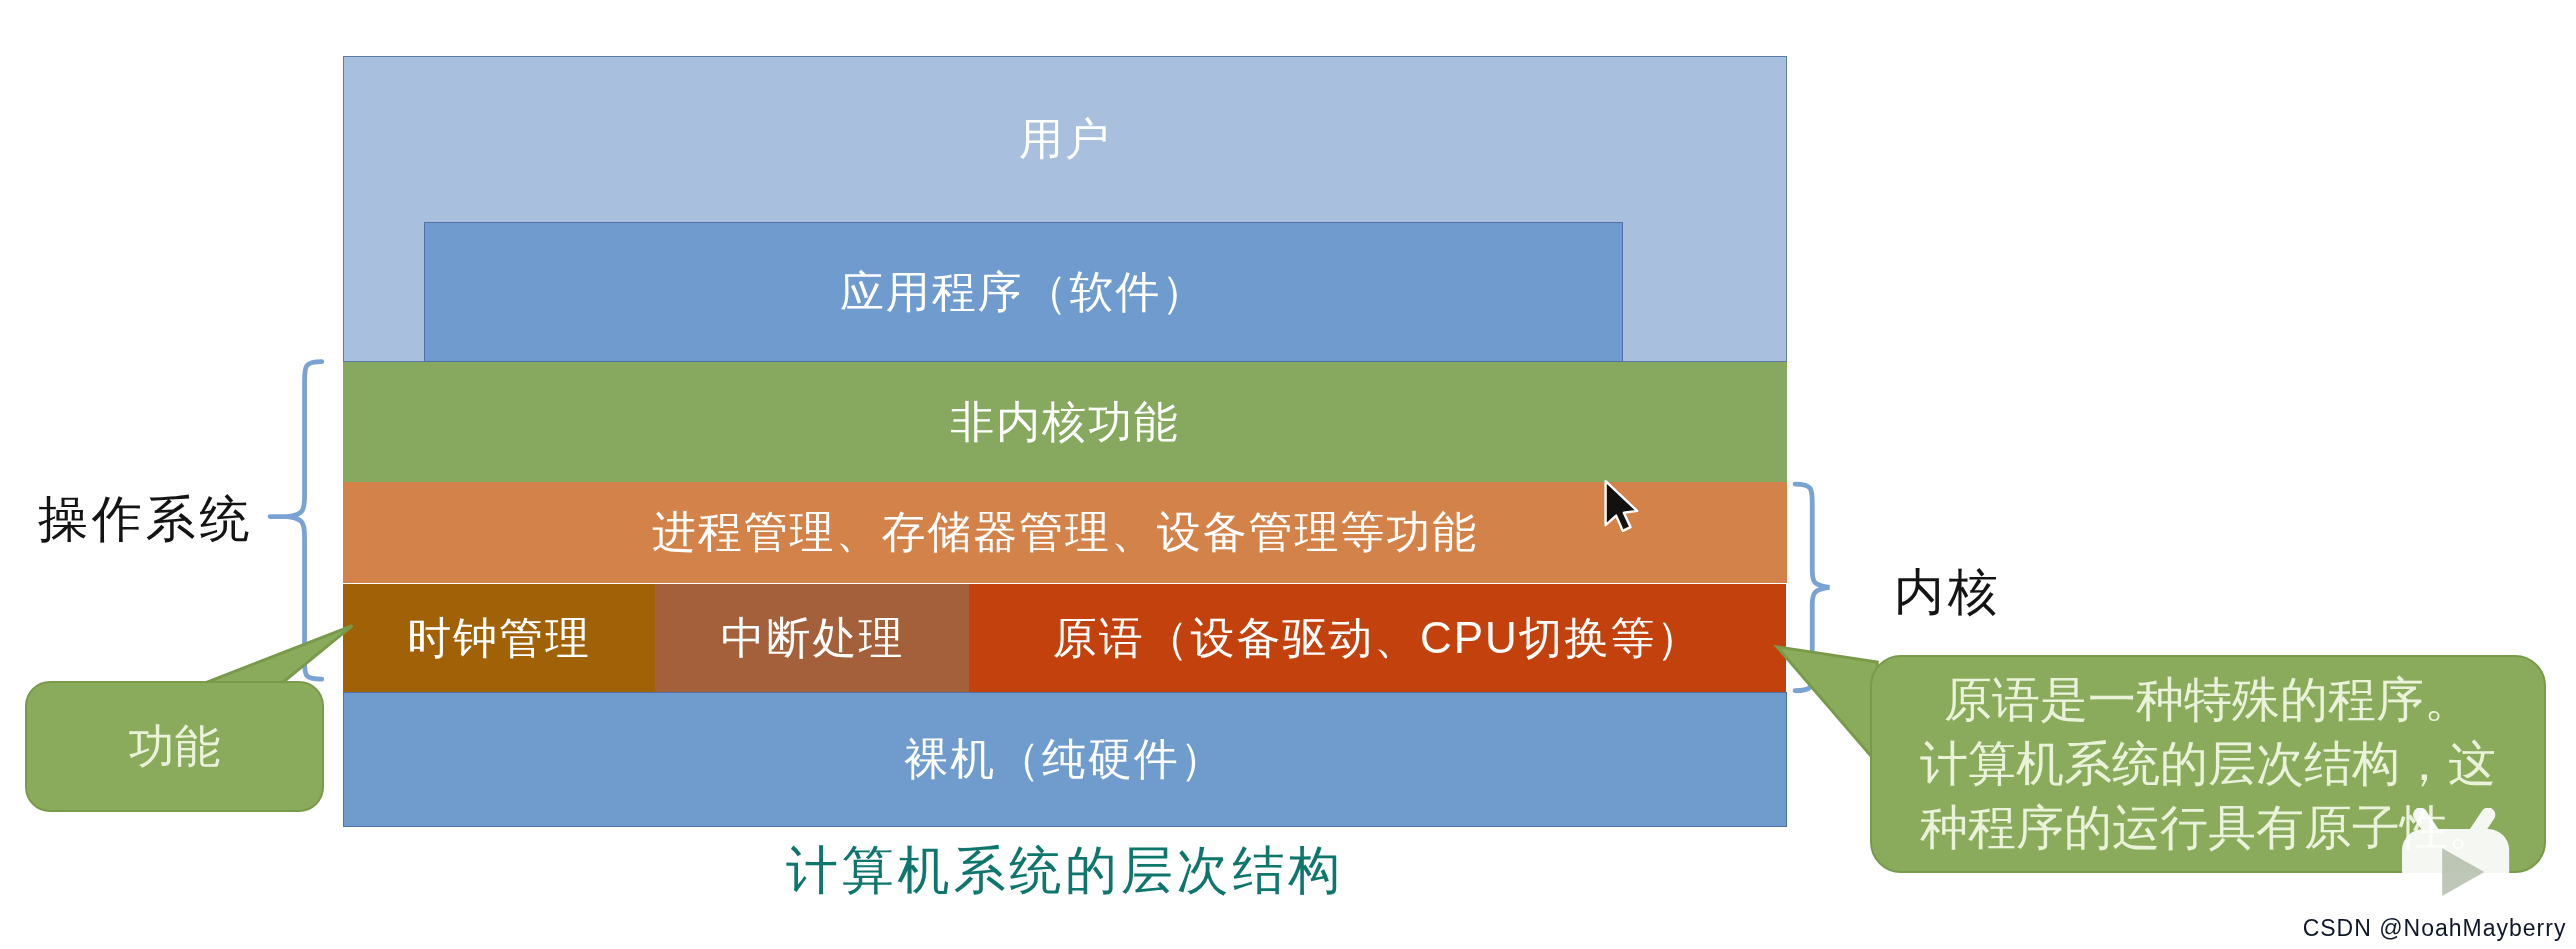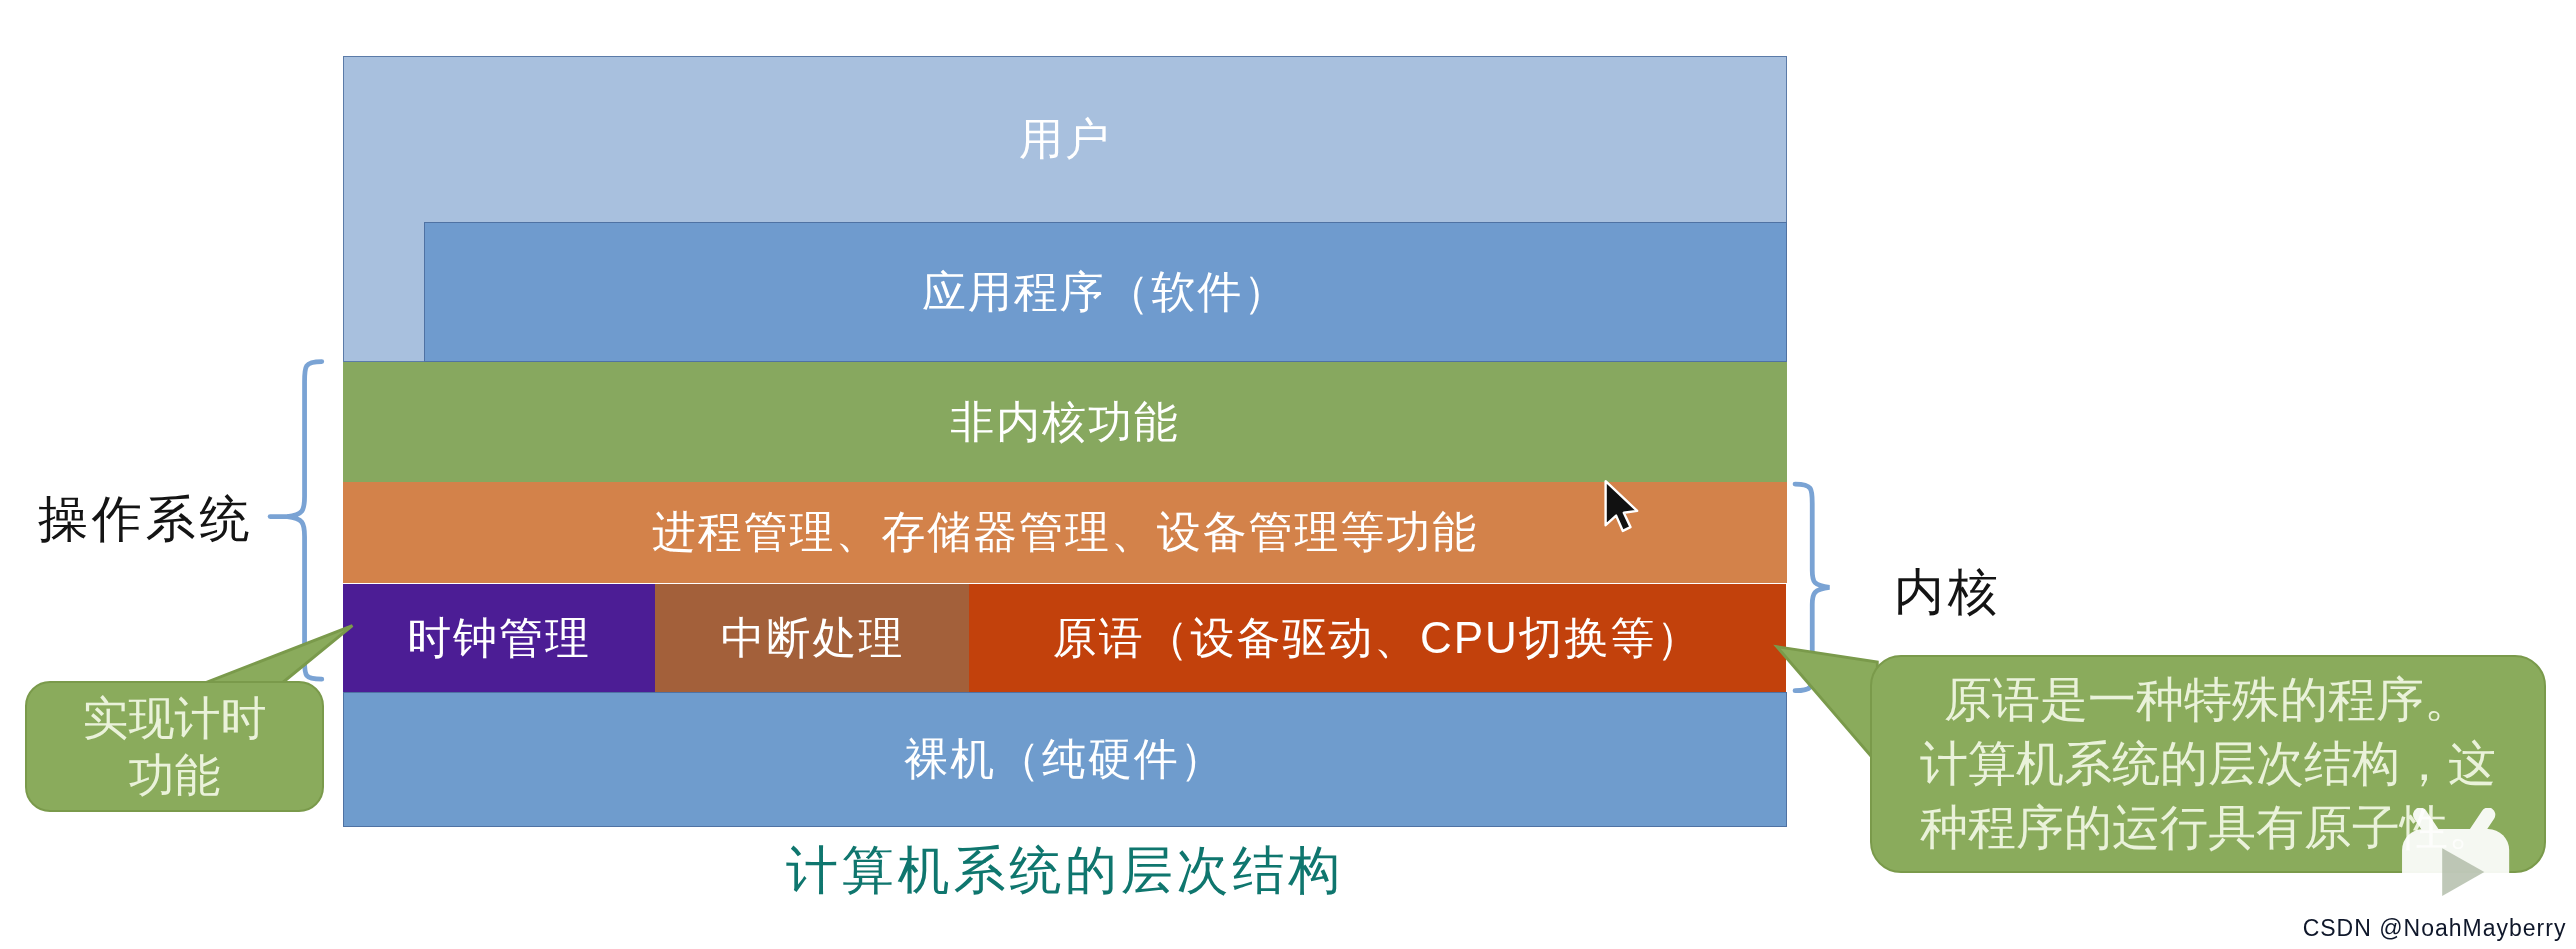--- a/index.html
+++ b/index.html
@@ -4,24 +4,24 @@
 <style>
   html,body{margin:0;padding:0;background:#ffffff;}
   body{font-family:"Liberation Sans",sans-serif;}
   #canvas{position:relative;width:2576px;height:949px;background:#ffffff;overflow:hidden;}
 
   .box{position:absolute;box-sizing:border-box;display:flex;align-items:center;justify-content:center;}
   .box .lbl{color:#ffffff;font-size:44px;letter-spacing:1.9px;white-space:nowrap;}
 
   #user-box{left:343px;top:56px;width:1444px;height:306px;background:#a8c0de;border:1.9px solid #5b7ba8;align-items:flex-start;}
   #user-box .band{position:absolute;left:0;top:0;width:100%;height:165px;display:flex;align-items:center;justify-content:center;}
-  #app-box{left:424px;top:222px;width:1363px;height:140px;background:#6f9bce;border:1.9px solid #4f72a3;}
+  #app-box{left:424px;top:222px;width:1199px;height:140px;background:#6f9bce;border:1.9px solid #4f72a3;}
   #nonkernel-box{left:343px;top:362px;width:1444px;height:121px;background:#87a85f;}
   #mgmt-box{left:343px;top:482px;width:1444px;height:101px;background:#d3824a;}
-  #clock-box{left:343px;top:584px;width:312px;height:108px;background:#4c1d95;}
+  #clock-box{left:343px;top:584px;width:312px;height:108px;background:#a16207;}
   #interrupt-box{left:655px;top:584px;width:315px;height:108px;background:#a3603a;}
   #primitive-box{left:969px;top:584px;width:817px;height:108px;background:#c2410c;}
   #bare-box{left:343px;top:692px;width:1444px;height:135px;background:#6f9ccd;border:1.9px solid #4f72a3;}
 
   #caption{position:absolute;left:343px;top:836px;width:1444px;text-align:center;color:#0f766e;font-size:52px;letter-spacing:3.8px;}
 
   .side-label{position:absolute;color:#141414;font-size:50px;letter-spacing:3.8px;white-space:nowrap;}
   #os-label{left:38px;top:486px;}
   #kernel-label{left:1894px;top:559px;}
 
@@ -93,21 +93,20 @@
     </g>
 
     <polygon points="368,654 292,716 198,720" fill="#8aab5c" stroke="#7a9a4b" stroke-width="3"></polygon>
 
     <polygon points="1857,676 1962,692 1962,798" fill="#8aab5c" stroke="#7a9a4b" stroke-width="3"></polygon>
 
     <path d="M1678,503 L1678,549 L1689,539 L1696,555 L1704,551 L1697,536 L1711,534 Z" fill="#111111" stroke="#ffffff" stroke-width="2.5" stroke-linejoin="round"></path>
   </svg>
 
   <div class="callout" id="callout-left">
-    <span>实现计时</span>
     <span>功能</span>
   </div>
 
   <div class="callout" id="callout-right">
     <span>原语是一种特殊的程序。</span>
     <span>计算机系统的层次结构，这</span>
     <span>种程序的运行具有原子性。</span>
   </div>
 
   <svg id="play-icon" viewBox="0 0 125 115" xmlns="http://www.w3.org/2000/svg">

